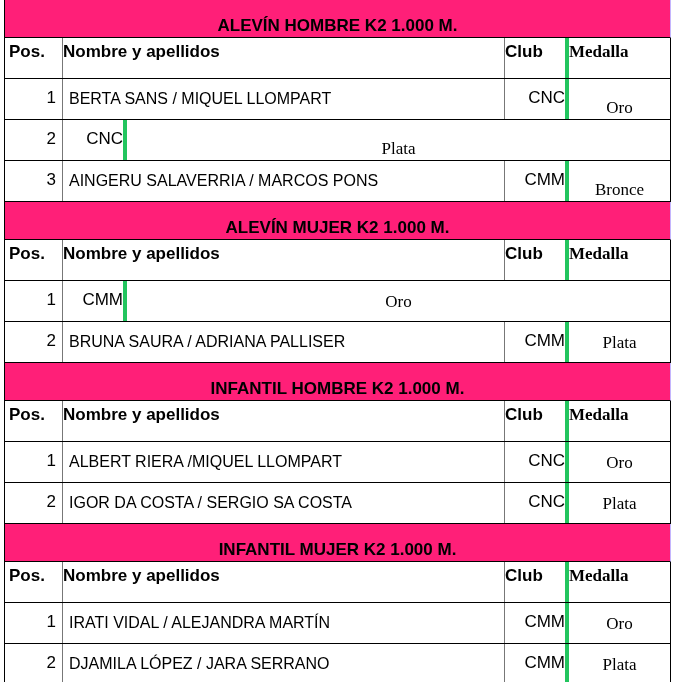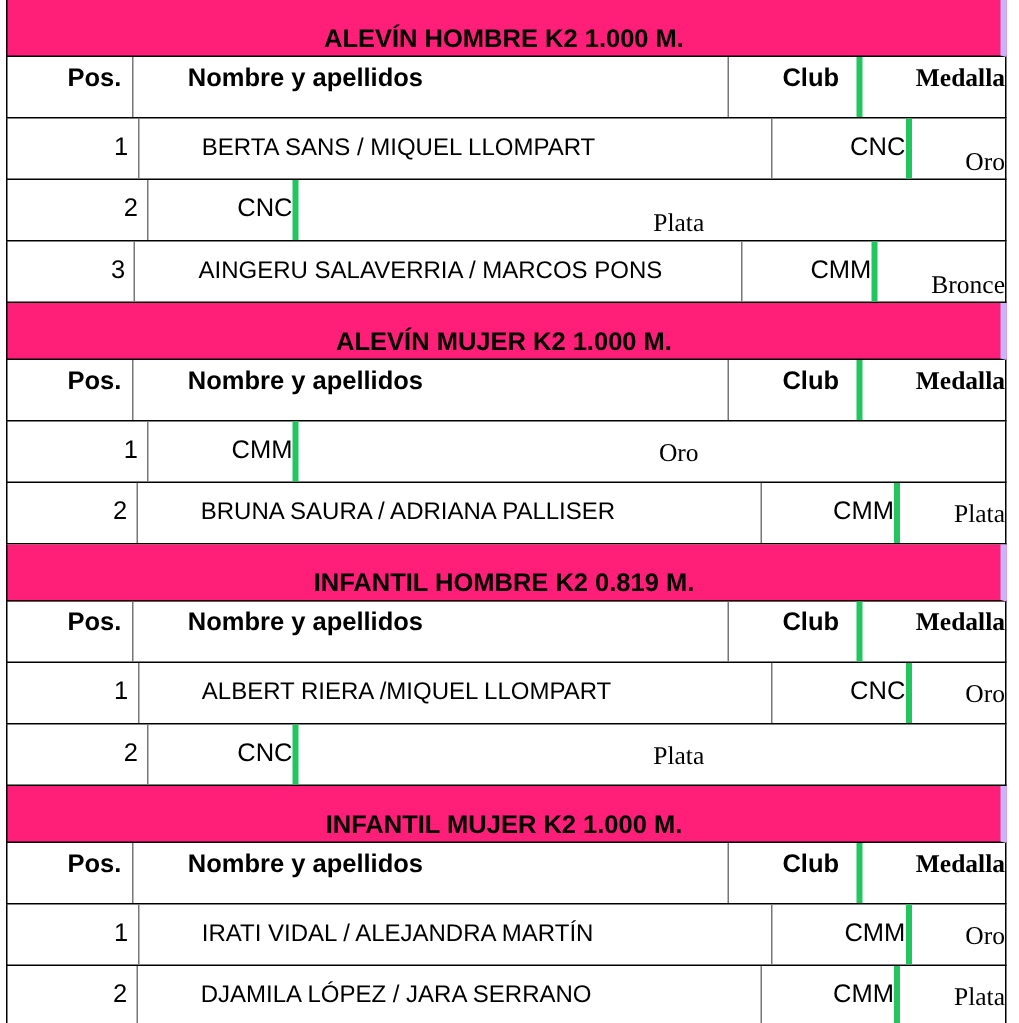--- a/index.html
+++ b/index.html
@@ -1,27 +1,27 @@
 <!DOCTYPE html>
 <html><head>
 <meta charset="utf-8">
 <style>
   html, body { margin: 0; padding: 0; background: #ffffff; }
   body { width: 679px; height: 682px; overflow: hidden; position: relative;
          font-family: "Liberation Sans", sans-serif; color: #000; }
   .sheet { position: absolute; left: 4px; top: 0; width: 667px; }
   .section-title {
-    height: 38px; background: #ff1f78; border-left: 1px solid #000; border-right: 4px solid #c4b5fd;
+    height: 38px; background: #ff1f78; border-left: 1px solid #000; border-right: 1px solid #c4b5fd;
     border-bottom: 1px solid #000; box-sizing: border-box;
     display: flex; align-items: flex-end; justify-content: center;
     font-weight: bold; font-size: 17px; padding-bottom: 1px;
   }
   .row { display: flex; height: 41px; box-sizing: border-box; border-bottom: 1px solid #000;
          border-left: 1px solid #000; border-right: 1px solid #000; }
-  .row > div { box-sizing: border-box; margin-left: 36px; }
+  .row > div { box-sizing: border-box; }
   .c-pos  { width: 58px; border-right: 1px solid #777; }
   .c-name { width: 442px; border-right: 1px solid #777; }
   .c-club { width: 64px; border-right: 4px solid #22c55e; }
   .c-med  { flex: 1; font-family: Liberation Serif, serif; }
   .hdr > div { font-weight: bold; font-size: 17px; text-align: left; padding-top: 4px; }
   .hdr .c-pos { text-align: left; padding-left: 4px; }
   .data > div { font-size: 16px; }
   .data .c-pos { text-align: right; padding-right: 6px; padding-top: 9px; font-size: 17px; }
   .data .c-name { padding-left: 6px; padding-top: 11px; }
   .data .c-club { text-align: right; padding-top: 9px; font-size: 17px; }
@@ -70,35 +70,36 @@
     <div class="c-club">CMM</div>
     <div class="c-med">Oro</div>
   </div>
   <div class="row data">
     <div class="c-pos">2</div>
     <div class="c-name">BRUNA SAURA / ADRIANA PALLISER</div>
     <div class="c-club">CMM</div>
     <div class="c-med">Plata</div>
   </div>
 
-  <div class="section-title">INFANTIL HOMBRE K2 0.819 M.</div>
+  <div class="section-title">INFANTIL HOMBRE K2 1.000 M.</div>
   <div class="row hdr">
     <div class="c-pos">Pos.</div>
     <div class="c-name">Nombre y apellidos</div>
     <div class="c-club">Club</div>
     <div class="c-med">Medalla</div>
   </div>
   <div class="row data">
     <div class="c-pos">1</div>
     <div class="c-name">ALBERT RIERA /MIQUEL LLOMPART</div>
     <div class="c-club">CNC</div>
     <div class="c-med">Oro</div>
   </div>
   <div class="row data">
     <div class="c-pos">2</div>
+    <div class="c-name">IGOR DA COSTA / SERGIO SA COSTA</div>
     <div class="c-club">CNC</div>
     <div class="c-med">Plata</div>
   </div>
 
   <div class="section-title">INFANTIL MUJER K2 1.000 M.</div>
   <div class="row hdr">
     <div class="c-pos">Pos.</div>
     <div class="c-name">Nombre y apellidos</div>
     <div class="c-club">Club</div>
     <div class="c-med">Medalla</div>

